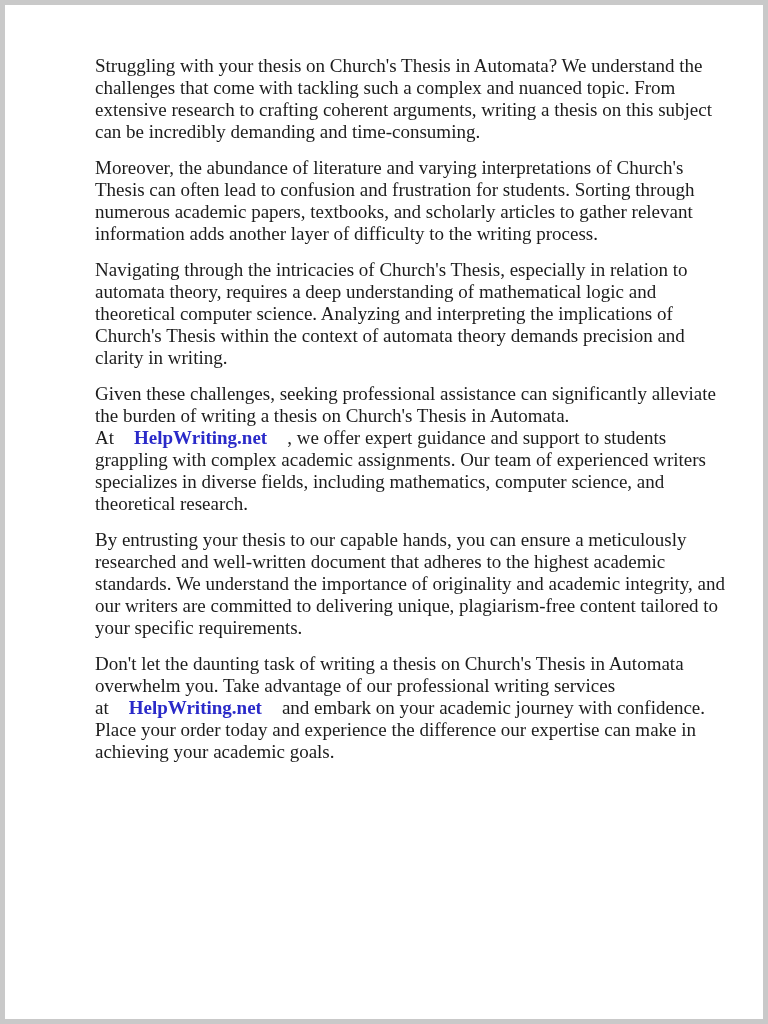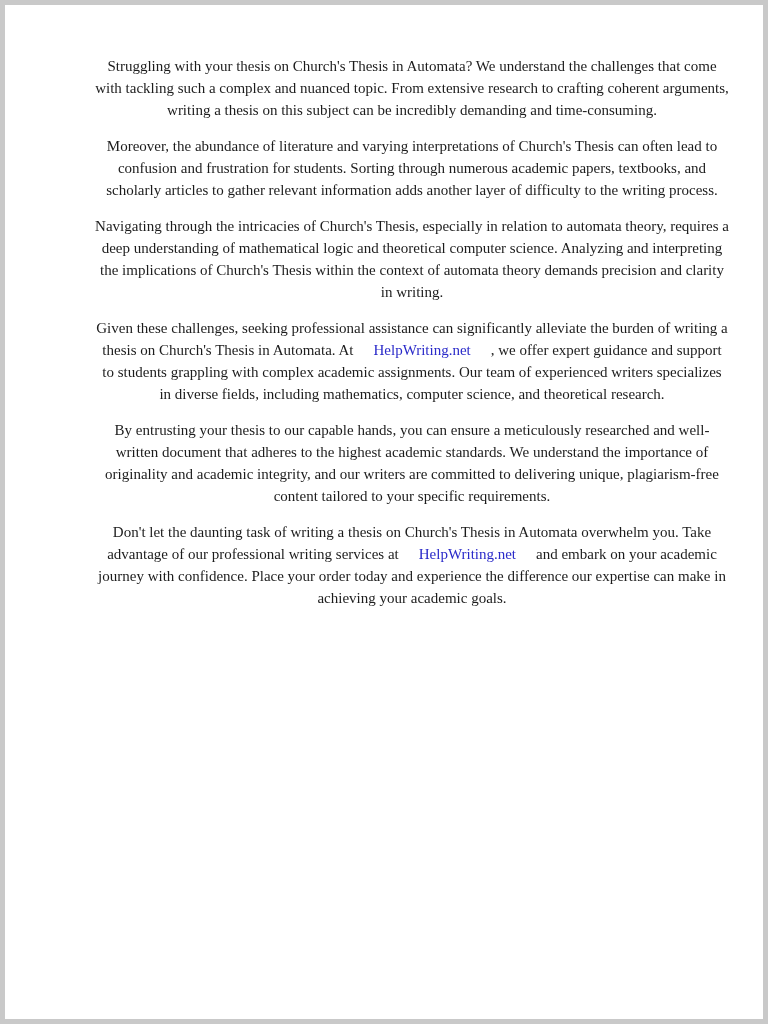--- a/index.html
+++ b/index.html
@@ -22,30 +22,30 @@
     right: 5px;
     bottom: 5px;
     background: #ffffff;
   }
   .content {
     position: absolute;
     left: 90px;
     top: 50px;
     width: 634px;
     color: var(--text-color, #1c1c1c);
-    font-size: 15px;
+    font-size: 19px;
     line-height: 22px;
-    text-align: center;
+    text-align: left;
   }
   .para {
     margin: 0 0 14px 0;
   }
   .link {
     color: var(--link-color, #2a2ac9);
-    font-weight: normal;
+    font-weight: bold;
     text-decoration: none;
     margin: 0 20px;
     cursor: pointer;
     white-space: nowrap;
   }
 </style>
 </head>
 <body>
 
 <div class="viewport">

